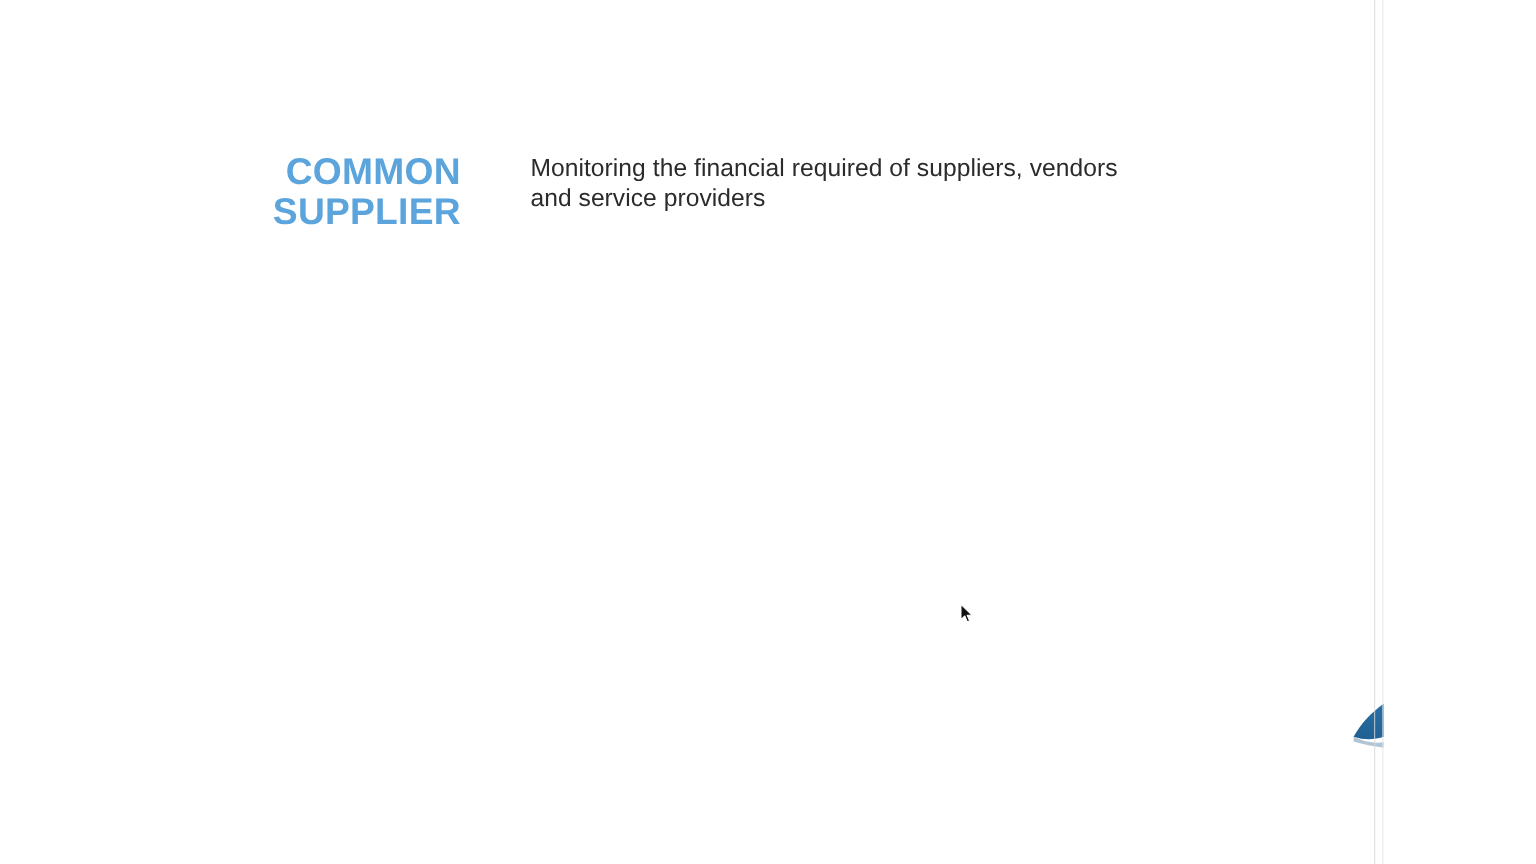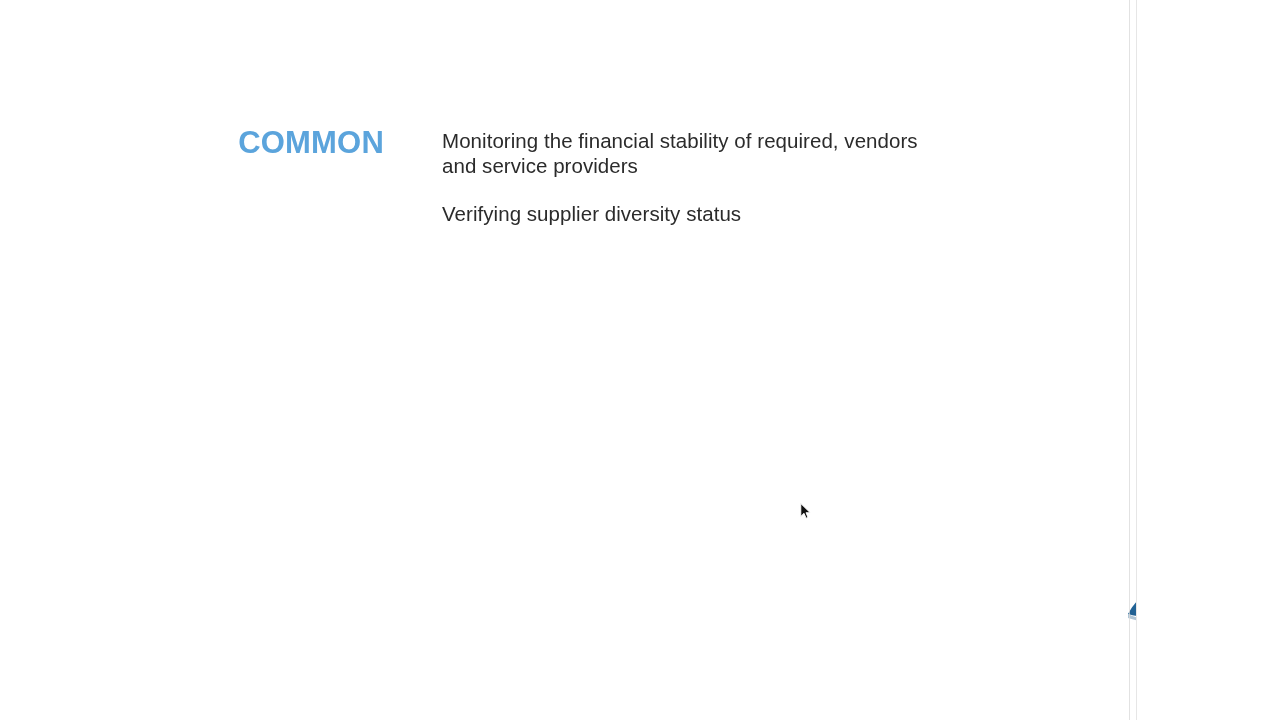--- a/index.html
+++ b/index.html
@@ -7,20 +7,21 @@
     padding: 0;
     background: #ffffff;
   }
   #slide {
     position: relative;
     width: 1137px;
     height: 720px;
     background: #ffffff;
     overflow: hidden;
     font-family: "Liberation Sans", sans-serif;
+    padding-left: 16px;
   }
 
   
   .edge-right {
     position: absolute;
     top: 0;
     right: 7px;
     width: 1px;
     height: 720px;
     background: #d8d8d8;
@@ -99,26 +100,26 @@
     height: 18px;
   }
 </style>
 </head>
 <body>
 
 <div id="slide">
 
   <div class="title-block">
     <span class="title-line">COMMON</span>
+    <span class="title-line">SUPPLIER</span>
   </div>
 
   <div class="body-block">
-    <p class="para">Monitoring the financial stability of required, vendors
+    <p class="para">Monitoring the financial required of suppliers, vendors
 and service providers</p>
-    <p class="para">Verifying supplier diversity status</p>
   </div>
 
   <div class="umbrella">
     <svg width="172" height="180" viewBox="0 0 172 180" xmlns="http://www.w3.org/2000/svg">
       <defs>
         <linearGradient id="pnl1" x1="0" y1="0" x2="1" y2="1">
           <stop offset="0%" stop-color="#3E8CC6"></stop>
             <stop offset="100%" stop-color="#225F93"></stop>
         </linearGradient>
         <linearGradient id="pnl2" x1="0" y1="0" x2="0" y2="1">

